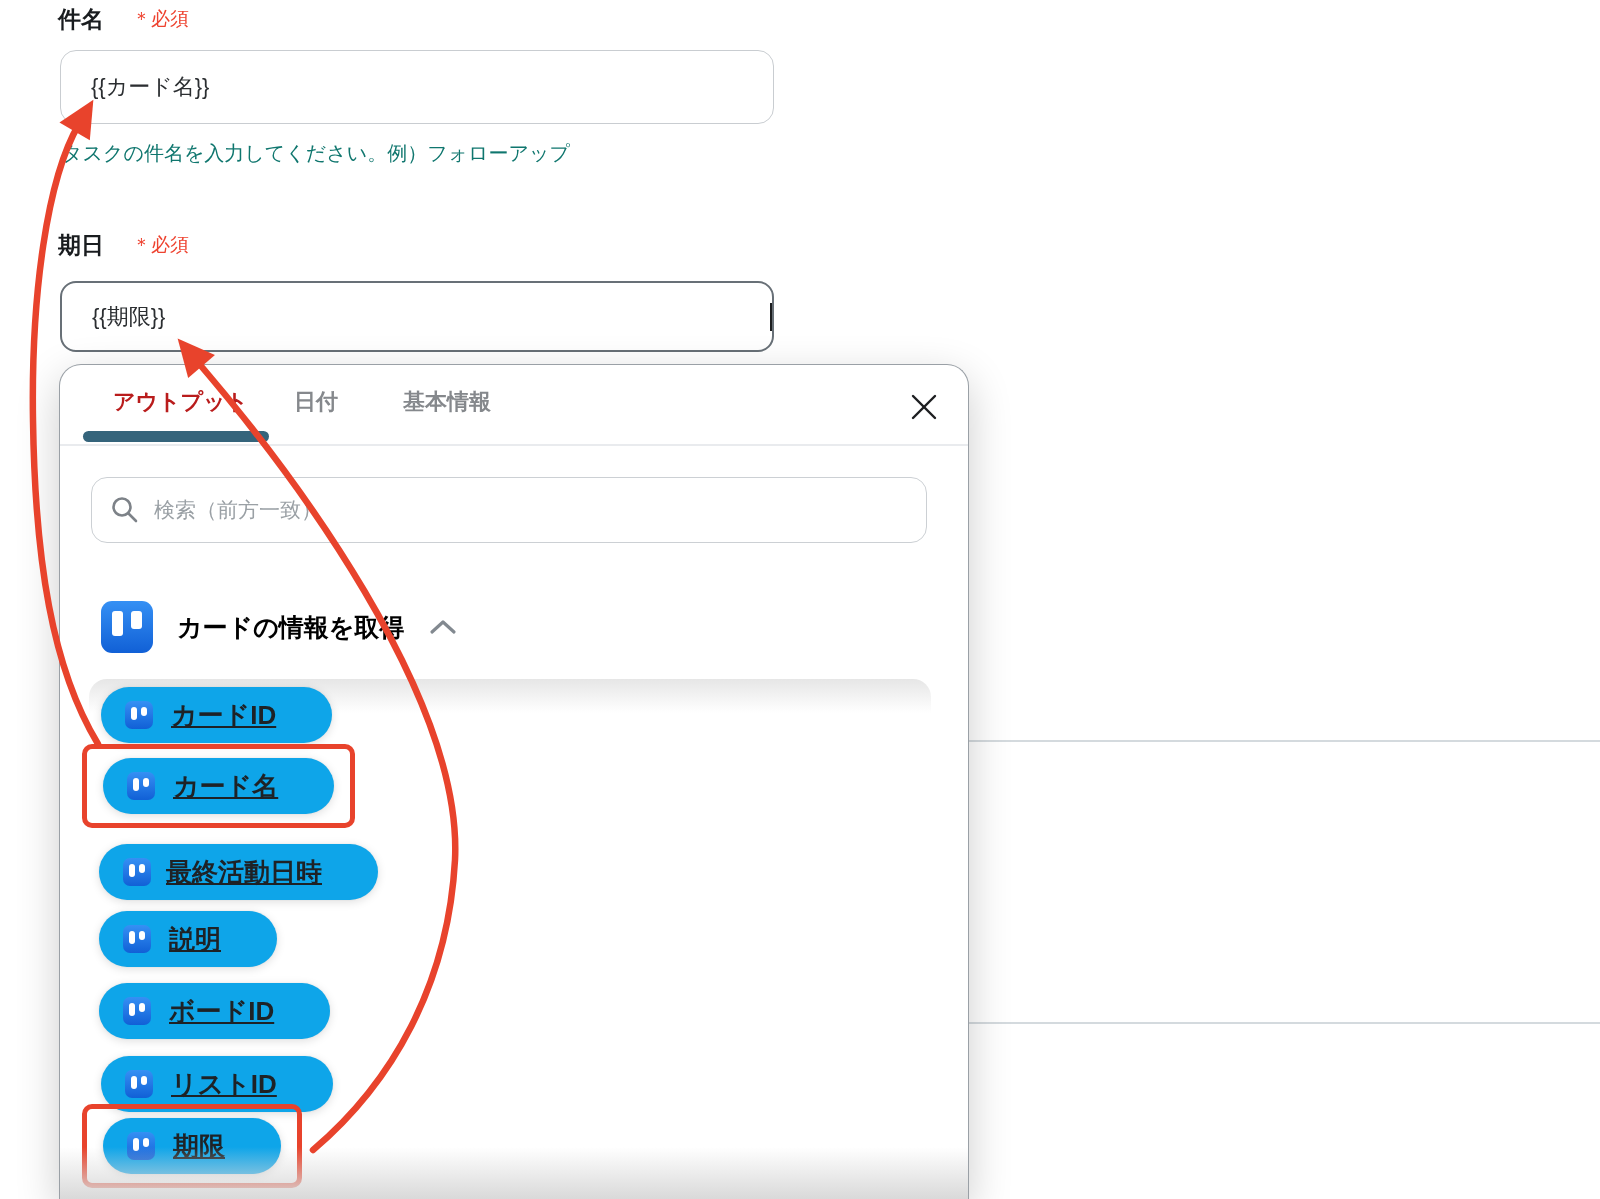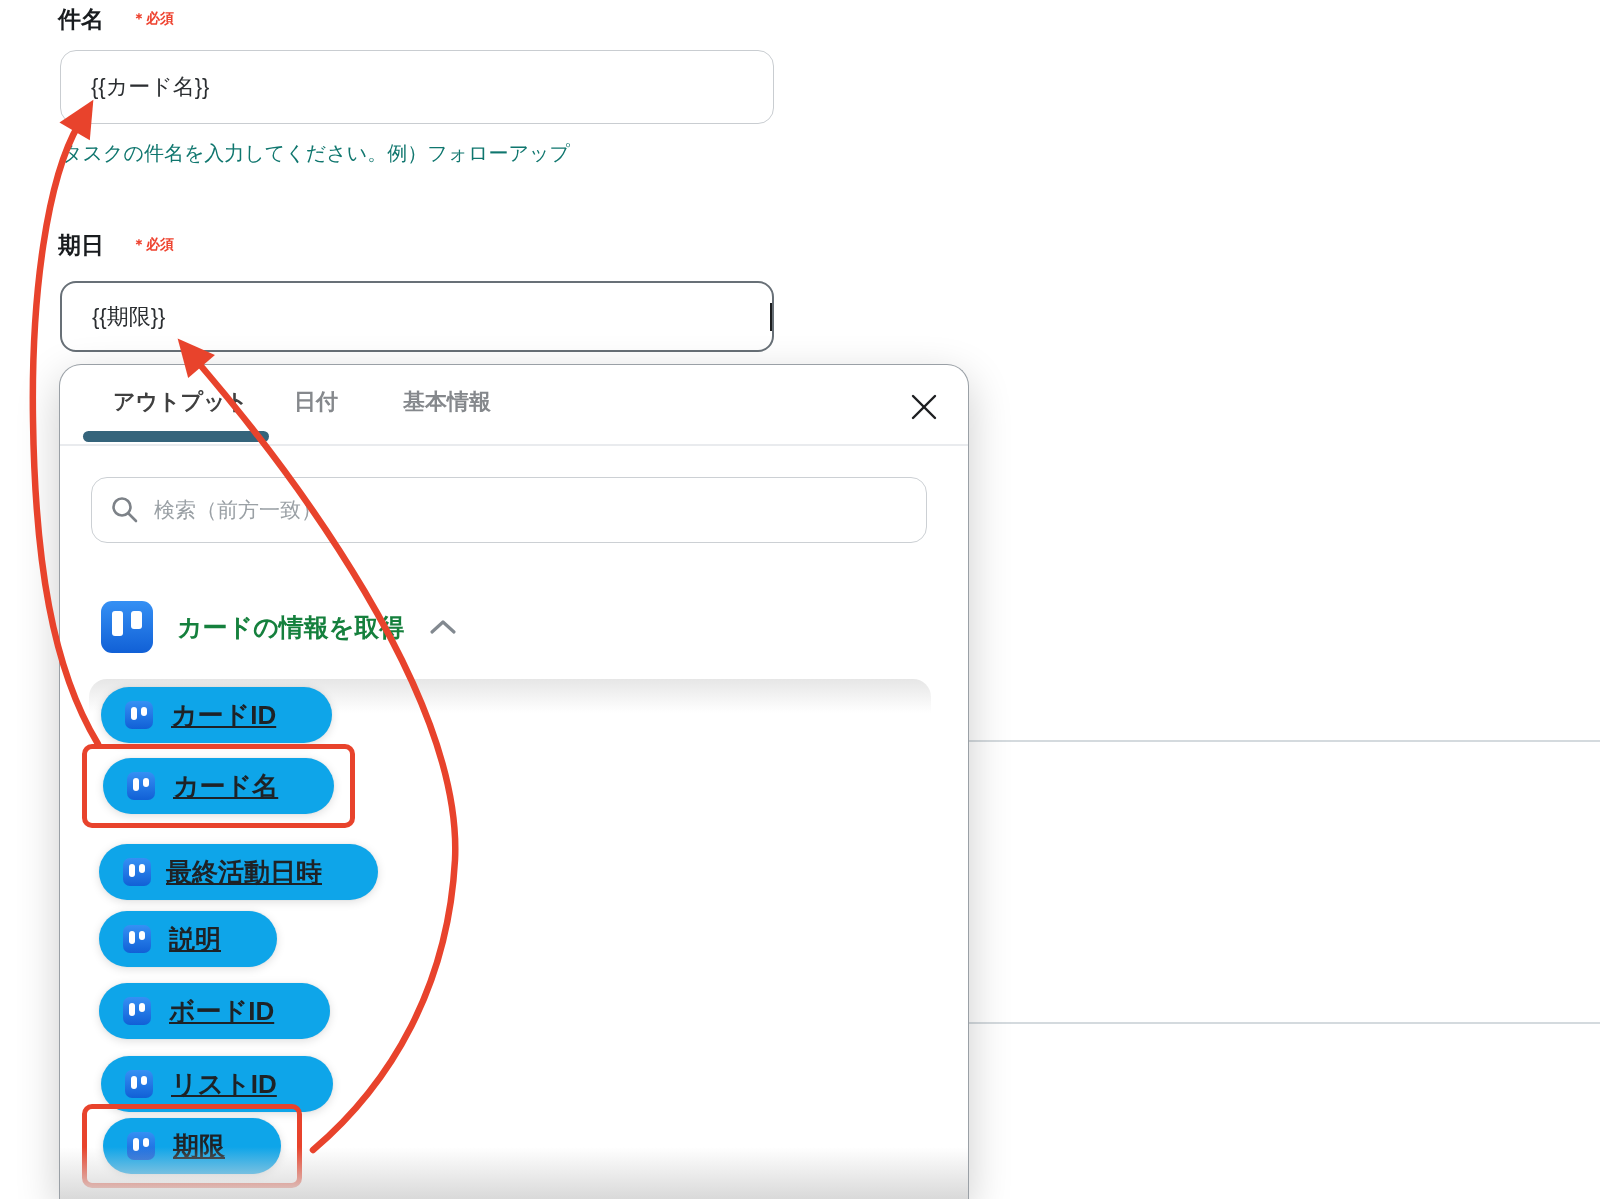--- a/index.html
+++ b/index.html
@@ -5,55 +5,55 @@
   html,body{margin:0;padding:0;}
   body{
     width:1600px;height:1199px;position:relative;overflow:hidden;
     background:#ffffff;
     font-family:"Liberation Sans","DejaVu Sans",sans-serif;
     color:#1d2023;
   }
   
   .label-row{position:absolute;display:flex;align-items:center;gap:28px;z-index:1;}
   .field-label{font-size:23px;font-weight:700;color:#191c1f;}
-  .required-badge{font-size:14px;font-weight:700;color:#ee4330;padding-bottom:1px;}
+  .required-badge{font-size:19px;font-weight:400;color:#ee4330;padding-bottom:1px;}
   .text-field{
     position:absolute;left:60px;width:714px;height:74px;
     border:1.5px solid #c9cdd1;border-radius:16px;background:#fff;
     display:flex;align-items:center;padding-left:30px;box-sizing:border-box;
     font-size:22px;color:#2b2e31;z-index:1;
   }
   .text-field.focused{border:2px solid #687077;}
   .caret{width:2px;height:28px;background:#1b1d1f;margin-left:1px;}
   .helper-text{position:absolute;left:62px;font-size:20px;color:#0f766e;z-index:1;}
   .bgline{position:absolute;left:900px;width:700px;height:2px;background:#d4dade;z-index:0;}
 
   
   .popup{
     position:absolute;left:59px;top:364px;width:910px;height:835px;
     background:#fff;border:1.5px solid #9aa0a6;border-bottom:none;
     border-radius:22px 22px 0 0;
     box-shadow:0 14px 44px rgba(0,0,0,.20);
     z-index:2;overflow:hidden;box-sizing:border-box;
   }
   .tab{position:absolute;top:22px;font-size:22px;font-weight:700;color:#85888c;cursor:pointer;}
-  .tab.active{color:#404040;}
+  .tab.active{color:#b91c1c;}
   .tab-underline{position:absolute;left:23px;top:66px;width:186px;height:11px;border-radius:6px;background:#35647b;}
   .tabbar-divider{position:absolute;left:0;right:0;top:79px;height:1.5px;background:#e9ebee;}
   .close-btn{position:absolute;left:846px;top:24px;width:36px;height:36px;display:flex;align-items:center;justify-content:center;cursor:pointer;}
 
   .searchbox{
     position:absolute;left:31px;top:112px;width:836px;height:66px;
     border:1.5px solid #ccd0d4;border-radius:16px;box-sizing:border-box;
     display:flex;align-items:center;gap:14px;padding-left:18px;background:#fff;
   }
   .search-placeholder{font-size:21px;color:#9aa0a5;}
 
   .section-header{position:absolute;left:41px;top:236px;display:flex;align-items:center;gap:24px;}
-  .section-title{font-size:25px;font-weight:700;color:#15803d;}
+  .section-title{font-size:25px;font-weight:700;color:#000000;}
 
   
   .trello{position:relative;display:inline-block;background:linear-gradient(180deg,#3590f4,#1160d6);flex:none;}
   .trello.big{width:52px;height:52px;border-radius:11px;}
   .trello.mini{width:28px;height:28px;border-radius:7px;}
   .trello .bl,.trello .br{position:absolute;background:#fff;border-radius:3px;top:20%;width:22%;}
   .trello .bl{left:21%;height:47%;}
   .trello .br{left:57%;height:33%;}
 
   .scroll-shadow{

